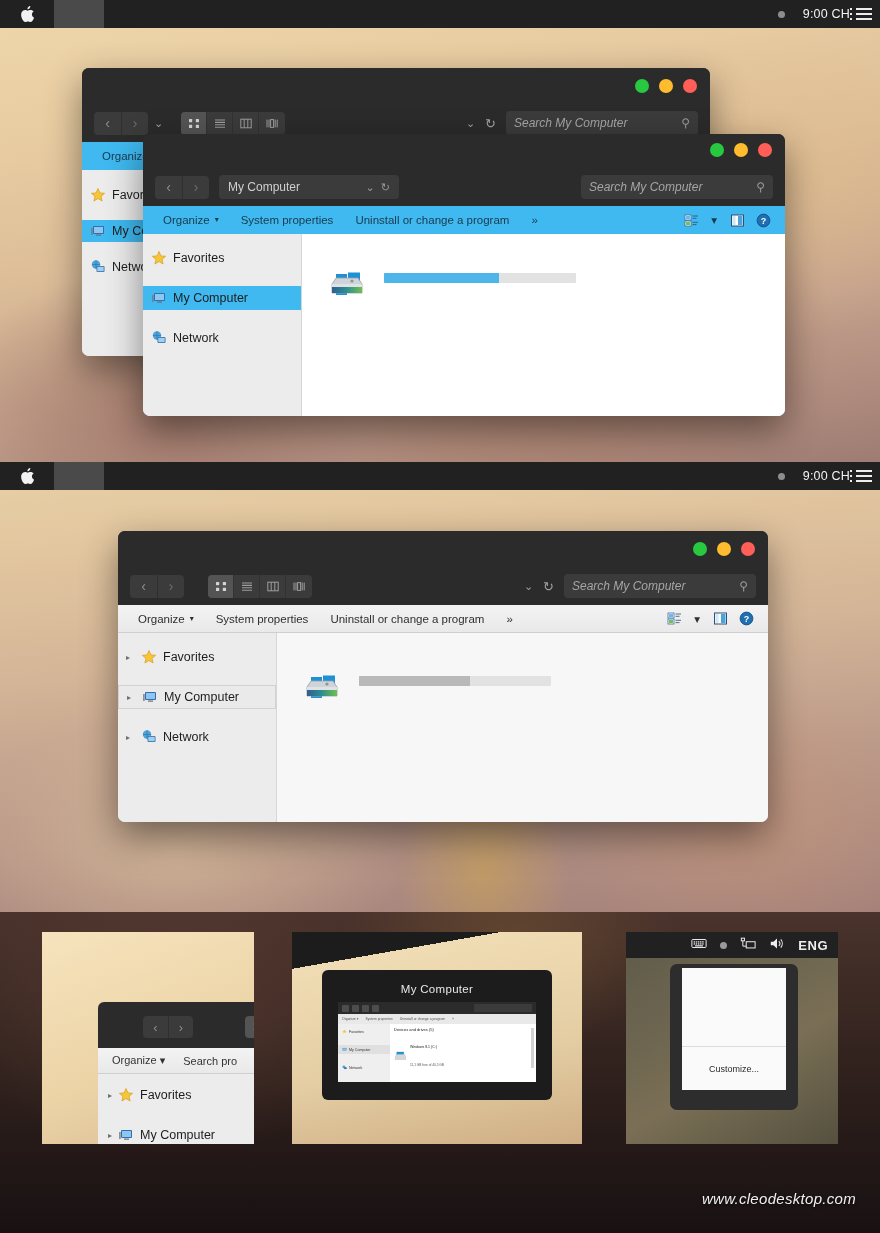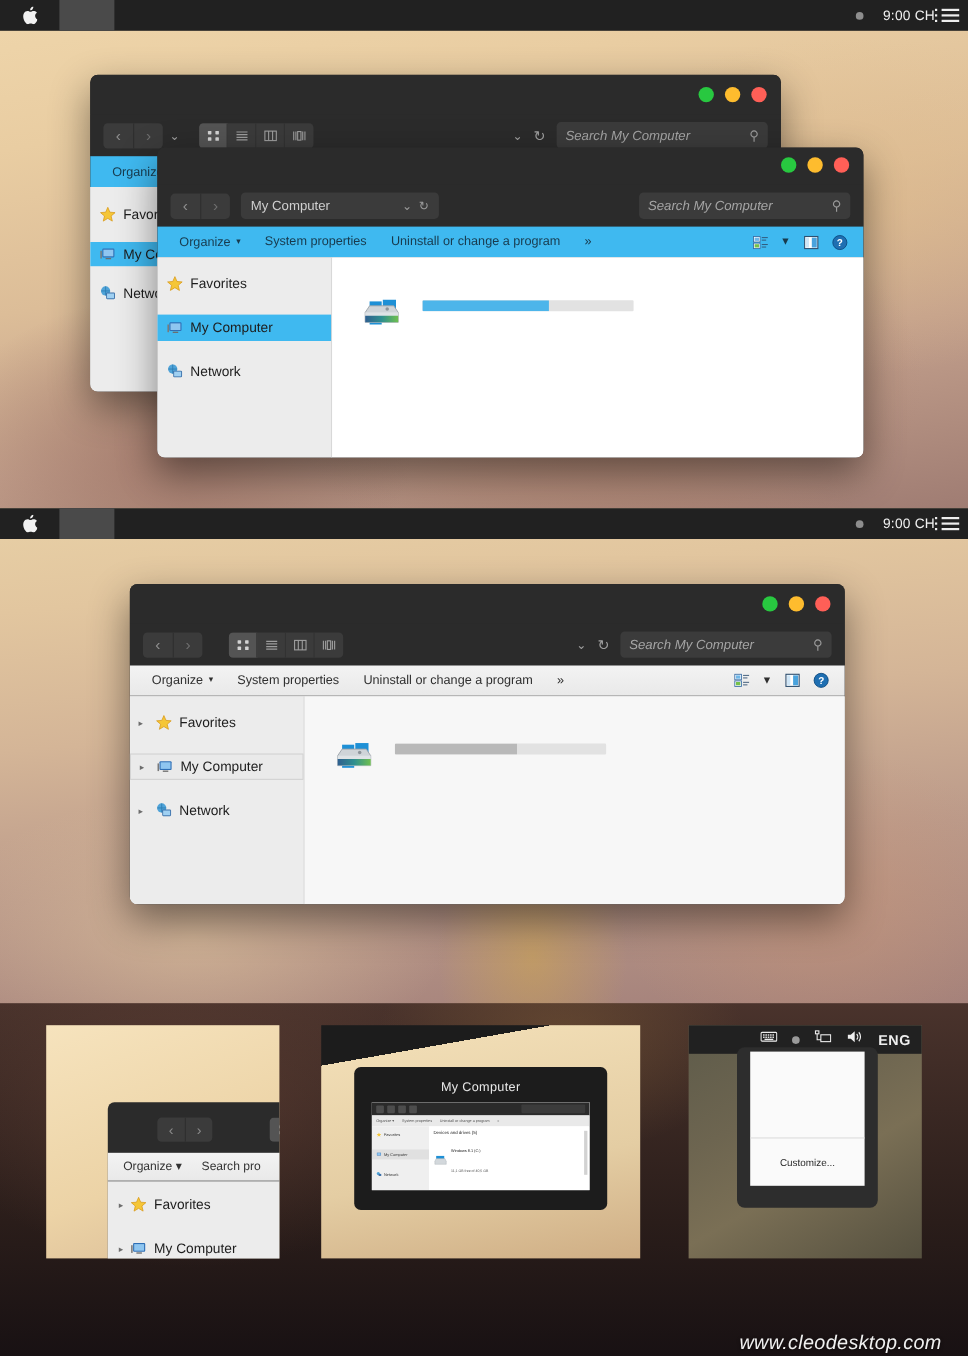--- a/index.html
+++ b/index.html
@@ -134,21 +134,21 @@
                  background: linear-gradient(150deg,#5e5b4a,#6d6550 35%,#7a6f55 60%,#55503f 100%); }
 
   
   .tray { position: absolute; left: 0; top: 0; width: 212px; height: 26px;
           background: #212121; display: flex; align-items: center;
           justify-content: flex-end; gap: 13px; padding-right: 10px; color: #eee; }
   .tray svg { width: 16px; height: 15px; }
   .tray-dot { width: 7px; height: 7px; border-radius: 50%; background: #9a9a9a; }
   .tray-lang { font-size: 13px; font-weight: bold; letter-spacing: .5px; }
 
-  .popup-frame { position: absolute; left: 44px; top: 20px; width: 128px; height: 146px;
+  .popup-frame { position: absolute; left: 44px; top: 32px; width: 128px; height: 146px;
                  background: #2d2d2d; border-radius: 7px; padding: 4px 12px; }
   .popup-inner { width: 104px; height: 122px; background: #fafafa; }
   .popup-div { height: 79px; border-bottom: 1px solid #dcdcdc; }
   .popup-custom { height: 43px; display: flex; align-items: center; justify-content: center;
                   font-size: 9px; color: #2a2a2a; }
 
   
   .mid-card { position: absolute; left: 30px; top: 38px; width: 230px; height: 130px;
               background: #1c1c1c; border-radius: 6px; }
   .mid-title { text-align: center; color: #e8e8e8; font-size: 11.5px;
@@ -192,22 +192,22 @@
   .lt-view i { width: 26px; height: 22px; display: flex; align-items: center; justify-content: center; }
   .lt-view i:first-child { background: #545454; }
   .lt-cmd { height: 26px; background: linear-gradient(#f3f3f3,#e9e9e9);
             display: flex; align-items: center; gap: 18px; padding-left: 14px;
             font-size: 11px; color: #333; border-bottom: 1px solid #cfcfcf; }
   .lt-body { background: #ececec; height: 88px; padding-top: 10px; }
   .lt-item { display: flex; align-items: center; gap: 6px; height: 22px;
              padding-left: 10px; font-size: 12.5px; color: #1d1d1d; }
   .lt-item .ar { color: #6d6d6d; font-size: 8px; }
 
-  .watermark { position: absolute; right: 24px; bottom: 2px; color: #f0f0f0;
-               font-style: italic; font-size: 18px; letter-spacing: .3px;
+  .watermark { position: absolute; right: 24px; bottom: 26px; color: #f0f0f0;
+               font-style: italic; font-size: 15px; letter-spacing: .3px;
                text-shadow: 0 1px 3px rgba(0,0,0,.6); }
 </style>
 </head>
 <body>
 
 <div id="page">
 
   <div class="desktop-a"></div>
 
   <div class="win" style="left:82px; top:68px; width:628px; height:288px;">

